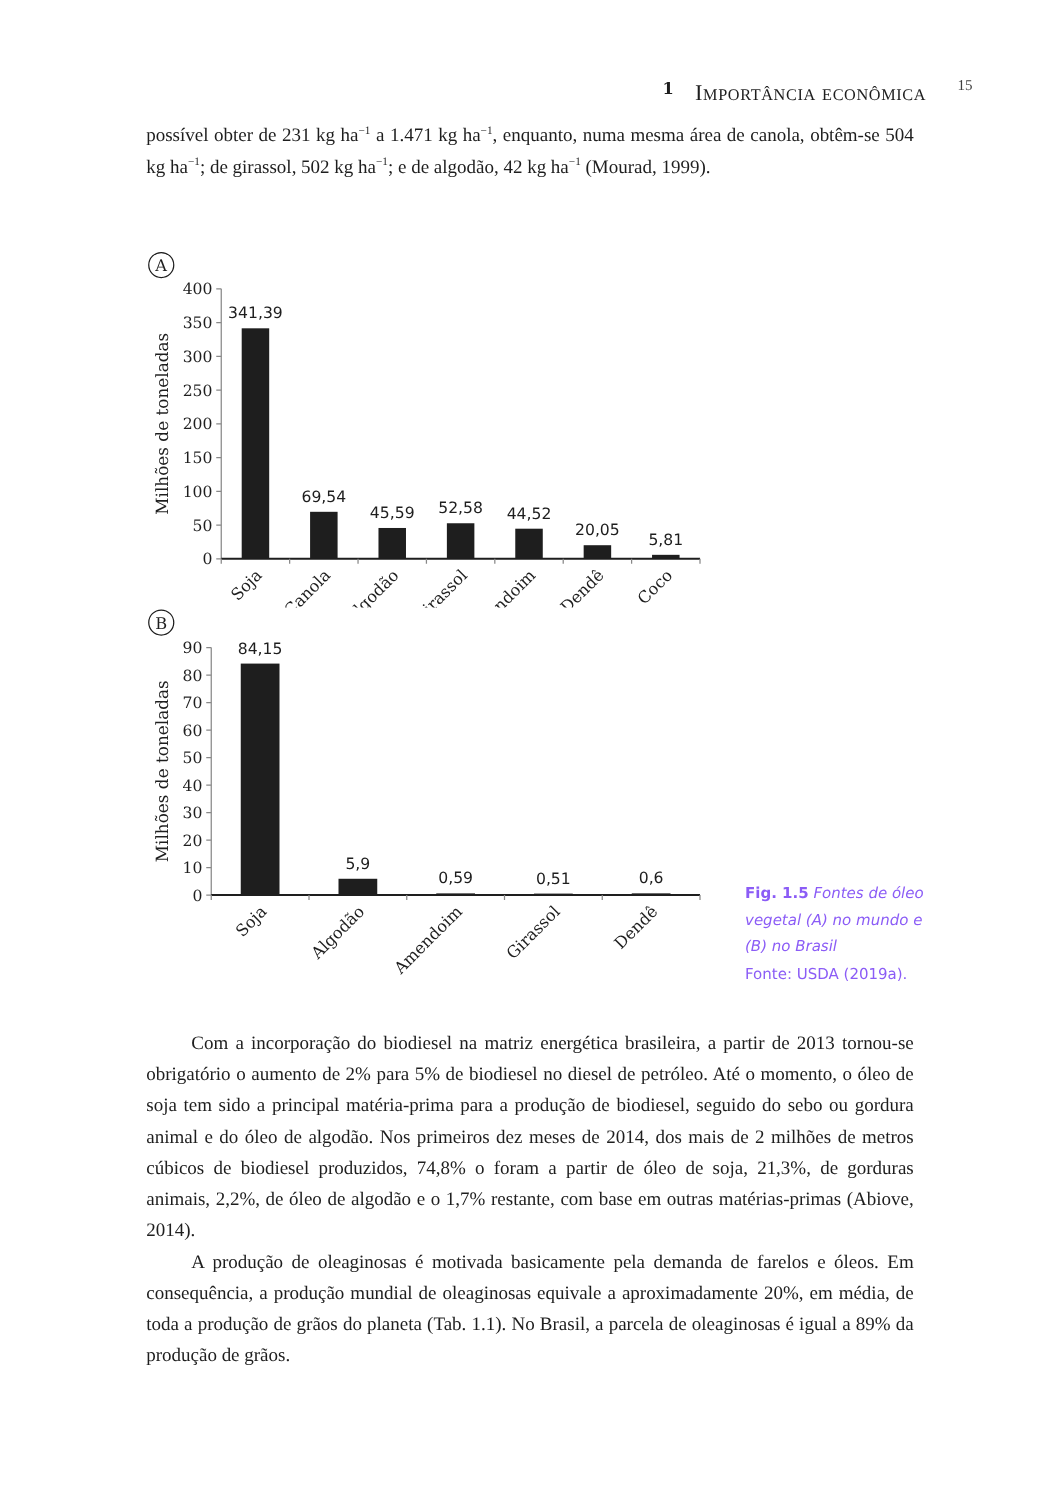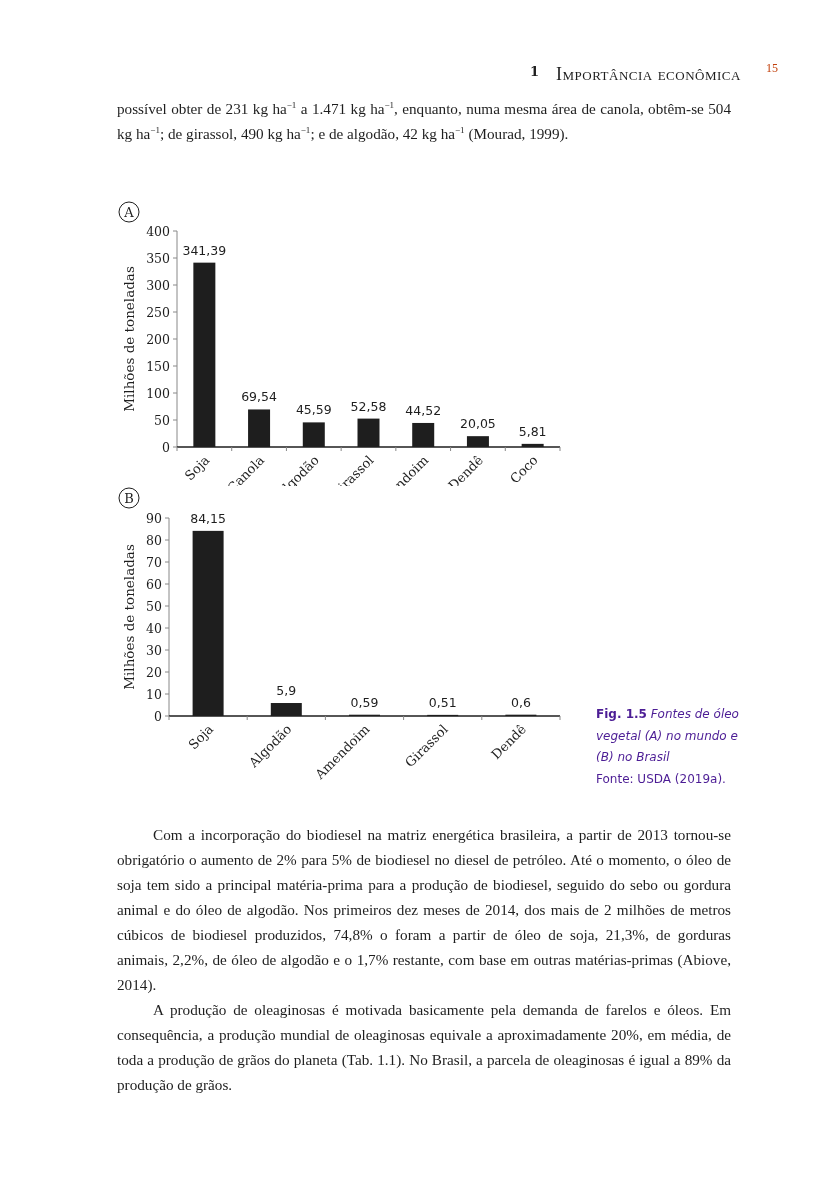--- a/index.html
+++ b/index.html
@@ -1,43 +1,43 @@
 <!DOCTYPE html>
 <html><head>
 <meta charset="utf-8">
 <style>
   html, body { margin: 0; padding: 0; background: #ffffff; }
   body { width: 834px; height: 1200px; position: relative; overflow: hidden;
          font-family: "DejaVu Serif", "Liberation Serif", serif; color: #1e1e1e; }
   .header { position: absolute; top: 64px; left: 0; width: 834px; height: 20px; }
   .chap-num { position: absolute; left: 530px; top: 0; font-size: 13px; font-weight: bold; font-family: "DejaVu Serif", serif; }
   .chap-title { position: absolute; left: 556px; top: 0; font-size: 18px; letter-spacing: 0.5px; font-variant: small-caps; font-family: "Liberation Serif", serif; }
-  .page-num { position: absolute; left: 766px; top: -3px; font-size: 12px; color: #c2410c; font-family: "Liberation Serif", serif; }
+  .page-num { position: absolute; left: 766px; top: -3px; font-size: 12px; color: #404040; font-family: "Liberation Serif", serif; }
   .para { position: absolute; left: 117px; width: 614px; font-size: 15.2px; line-height: 25px; text-align: justify; font-family: "Liberation Serif", serif; }
   .para p { margin: 0; }
   .para p.indent { text-indent: 36px; }
   sup { font-size: 9px; line-height: 0; }
   #chartA { position: absolute; left: 110px; top: 196px; }
   #chartB { position: absolute; left: 110px; top: 482px; }
   svg text { font-family: "DejaVu Sans", sans-serif; fill: #1e1e1e; }
-  .caption { position: absolute; left: 596px; top: 704px; width: 150px; font-family: "DejaVu Sans", sans-serif; font-size: 12px; line-height: 21.5px; color: #4c1d95; }
+  .caption { position: absolute; left: 596px; top: 704px; width: 150px; font-family: "DejaVu Sans", sans-serif; font-size: 12px; line-height: 21.5px; color: #8b5cf6; }
   .caption .fig { font-weight: bold; }
   .caption .desc { font-style: italic; }
 </style>
 </head>
 <body>
 
 <div class="header">
   <span class="chap-num">1</span>
   <span class="chap-title">Importância econômica</span>
   <span class="page-num">15</span>
 </div>
 
 <div class="para" style="top:96px;">
-  <p><span>possível obter de 231 kg ha</span><sup>−1</sup><span> a 1.471 kg ha</span><sup>−1</sup><span>, enquanto, numa mesma área de canola, obtêm-se 504 kg ha</span><sup>−1</sup><span>; de girassol, 490 kg ha</span><sup>−1</sup><span>; e de algodão, 42 kg ha</span><sup>−1</sup><span> (Mourad, 1999).</span></p>
+  <p><span>possível obter de 231 kg ha</span><sup>−1</sup><span> a 1.471 kg ha</span><sup>−1</sup><span>, enquanto, numa mesma área de canola, obtêm-se 504 kg ha</span><sup>−1</sup><span>; de girassol, 502 kg ha</span><sup>−1</sup><span>; e de algodão, 42 kg ha</span><sup>−1</sup><span> (Mourad, 1999).</span></p>
 </div>
 
 <svg id="chartA" width="460" height="290">
     <circle cx="19" cy="16" r="10" fill="none" stroke="#1e1e1e" stroke-width="1"></circle>
     <text x="19" y="21" text-anchor="middle" font-size="13" style="font-family:&quot;DejaVu Serif&quot;,serif">A</text>
     <line x1="67" y1="35" x2="67" y2="251" stroke="#888" stroke-width="1"></line>
     <line x1="63" y1="251" x2="67" y2="251" stroke="#888" stroke-width="1"></line>
     <text x="60" y="255.5" text-anchor="end" font-size="12.5" style="font-family:&quot;DejaVu Serif&quot;,serif">0</text>
     <line x1="63" y1="224" x2="67" y2="224" stroke="#888" stroke-width="1"></line>
     <text x="60" y="228.5" text-anchor="end" font-size="12.5" style="font-family:&quot;DejaVu Serif&quot;,serif">50</text>

